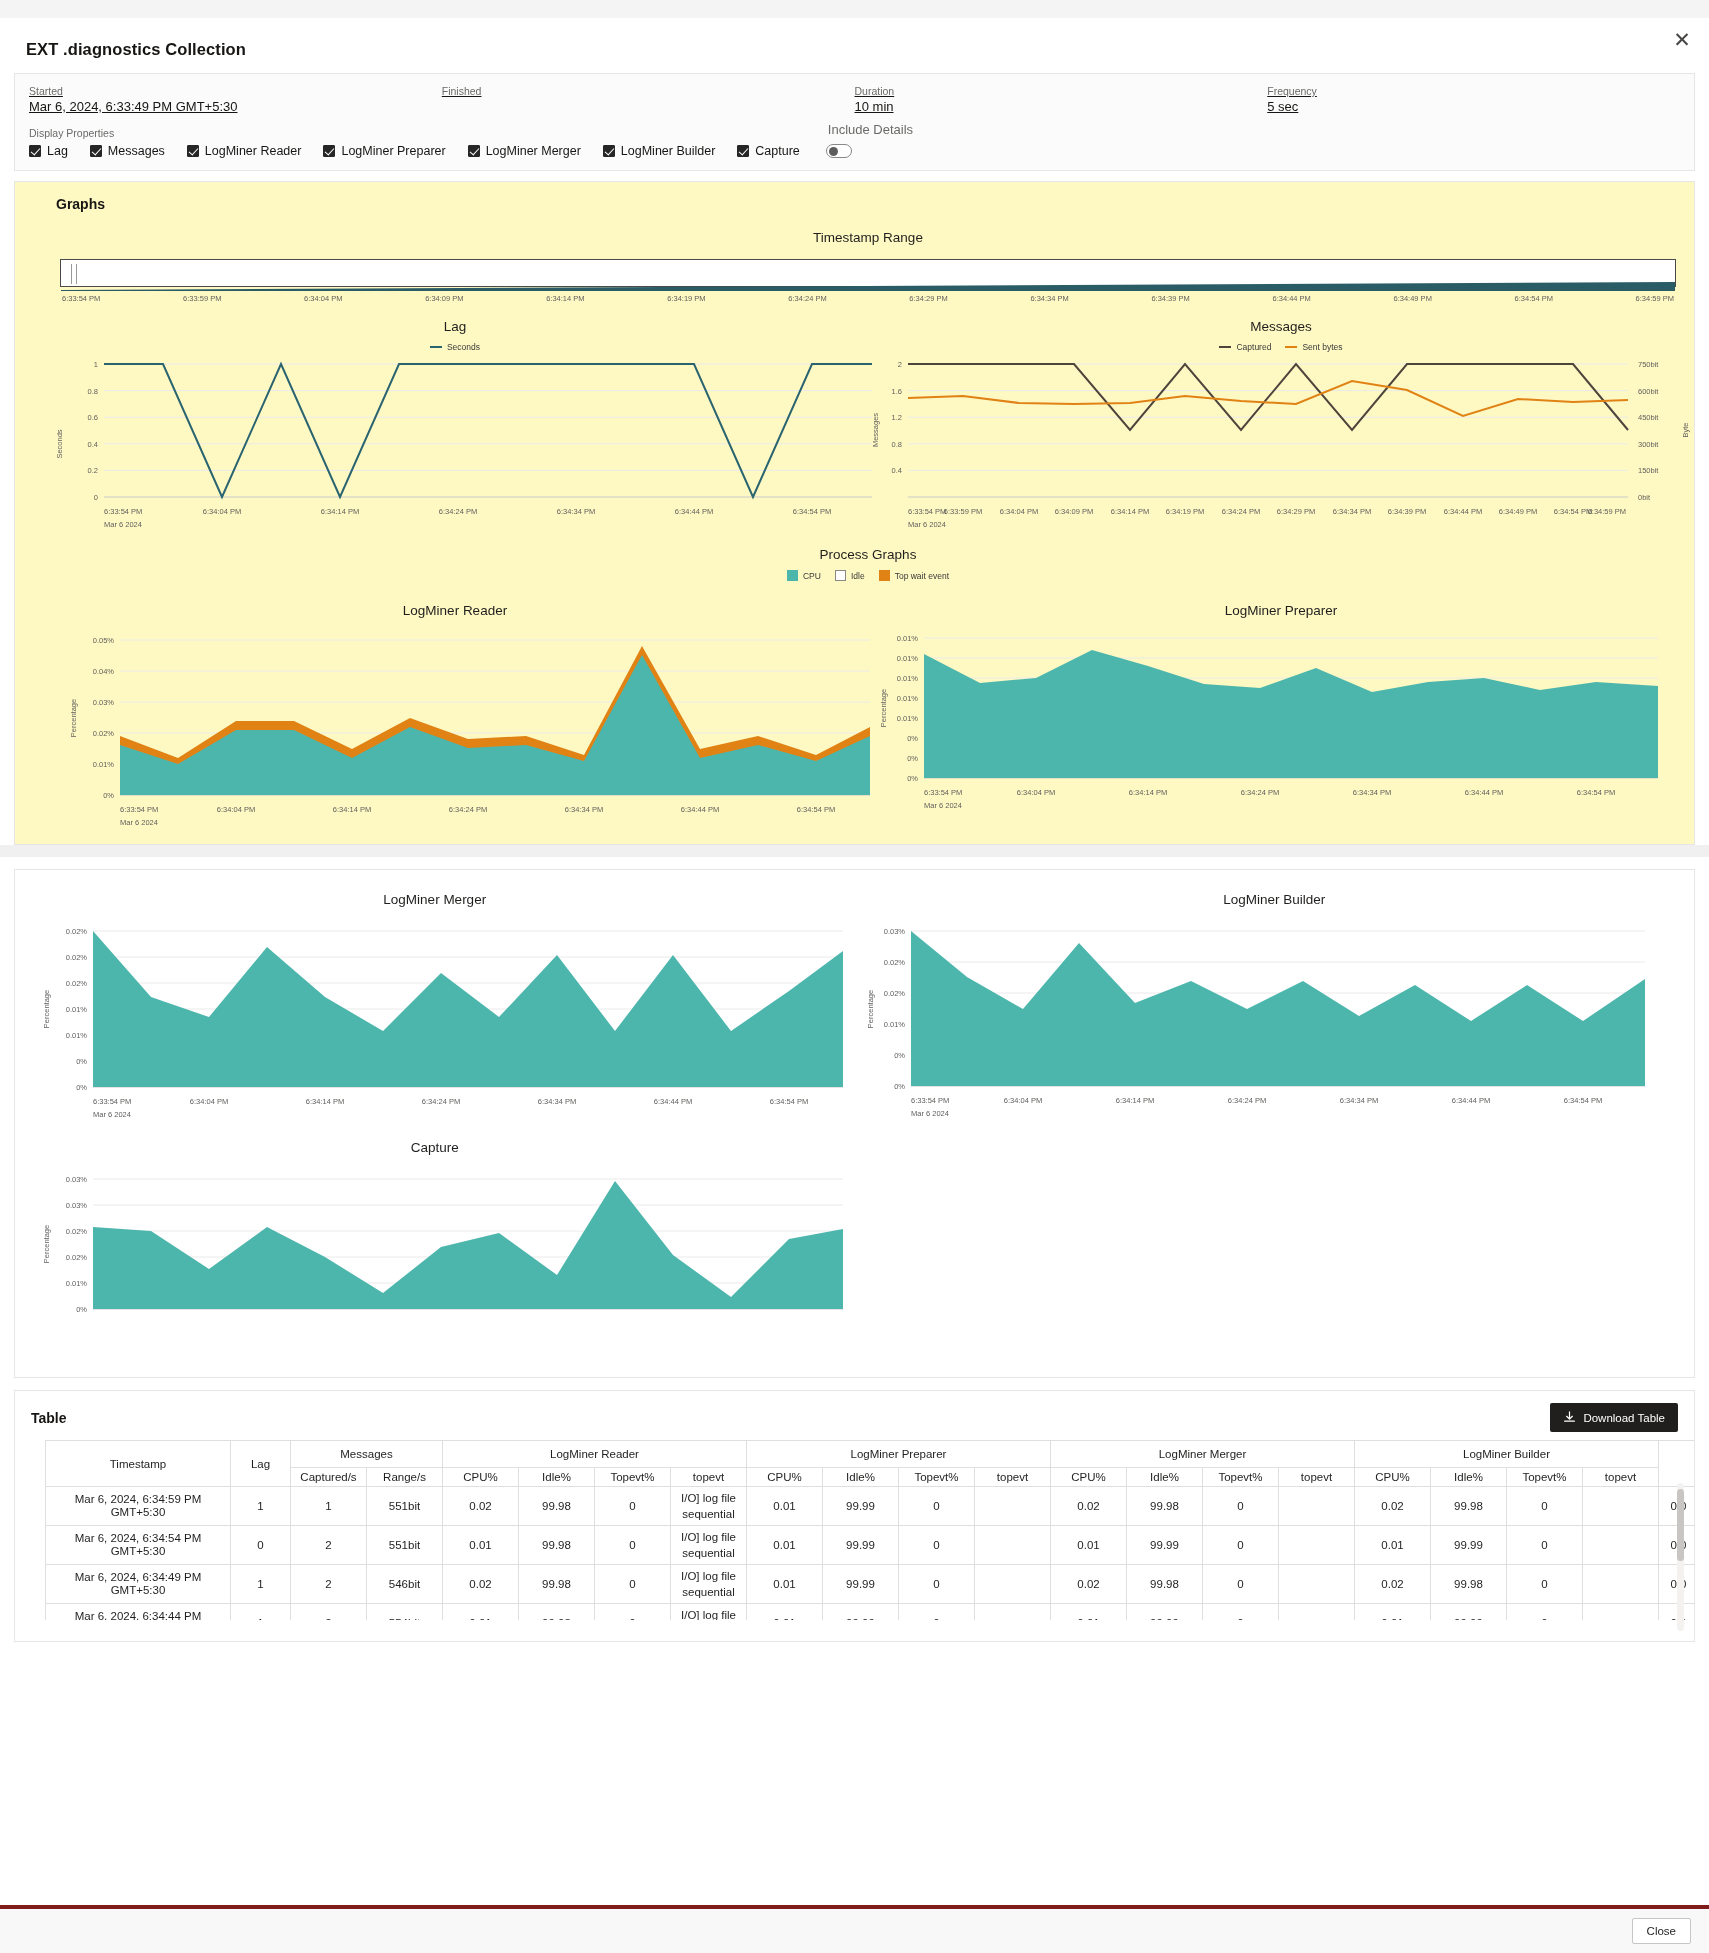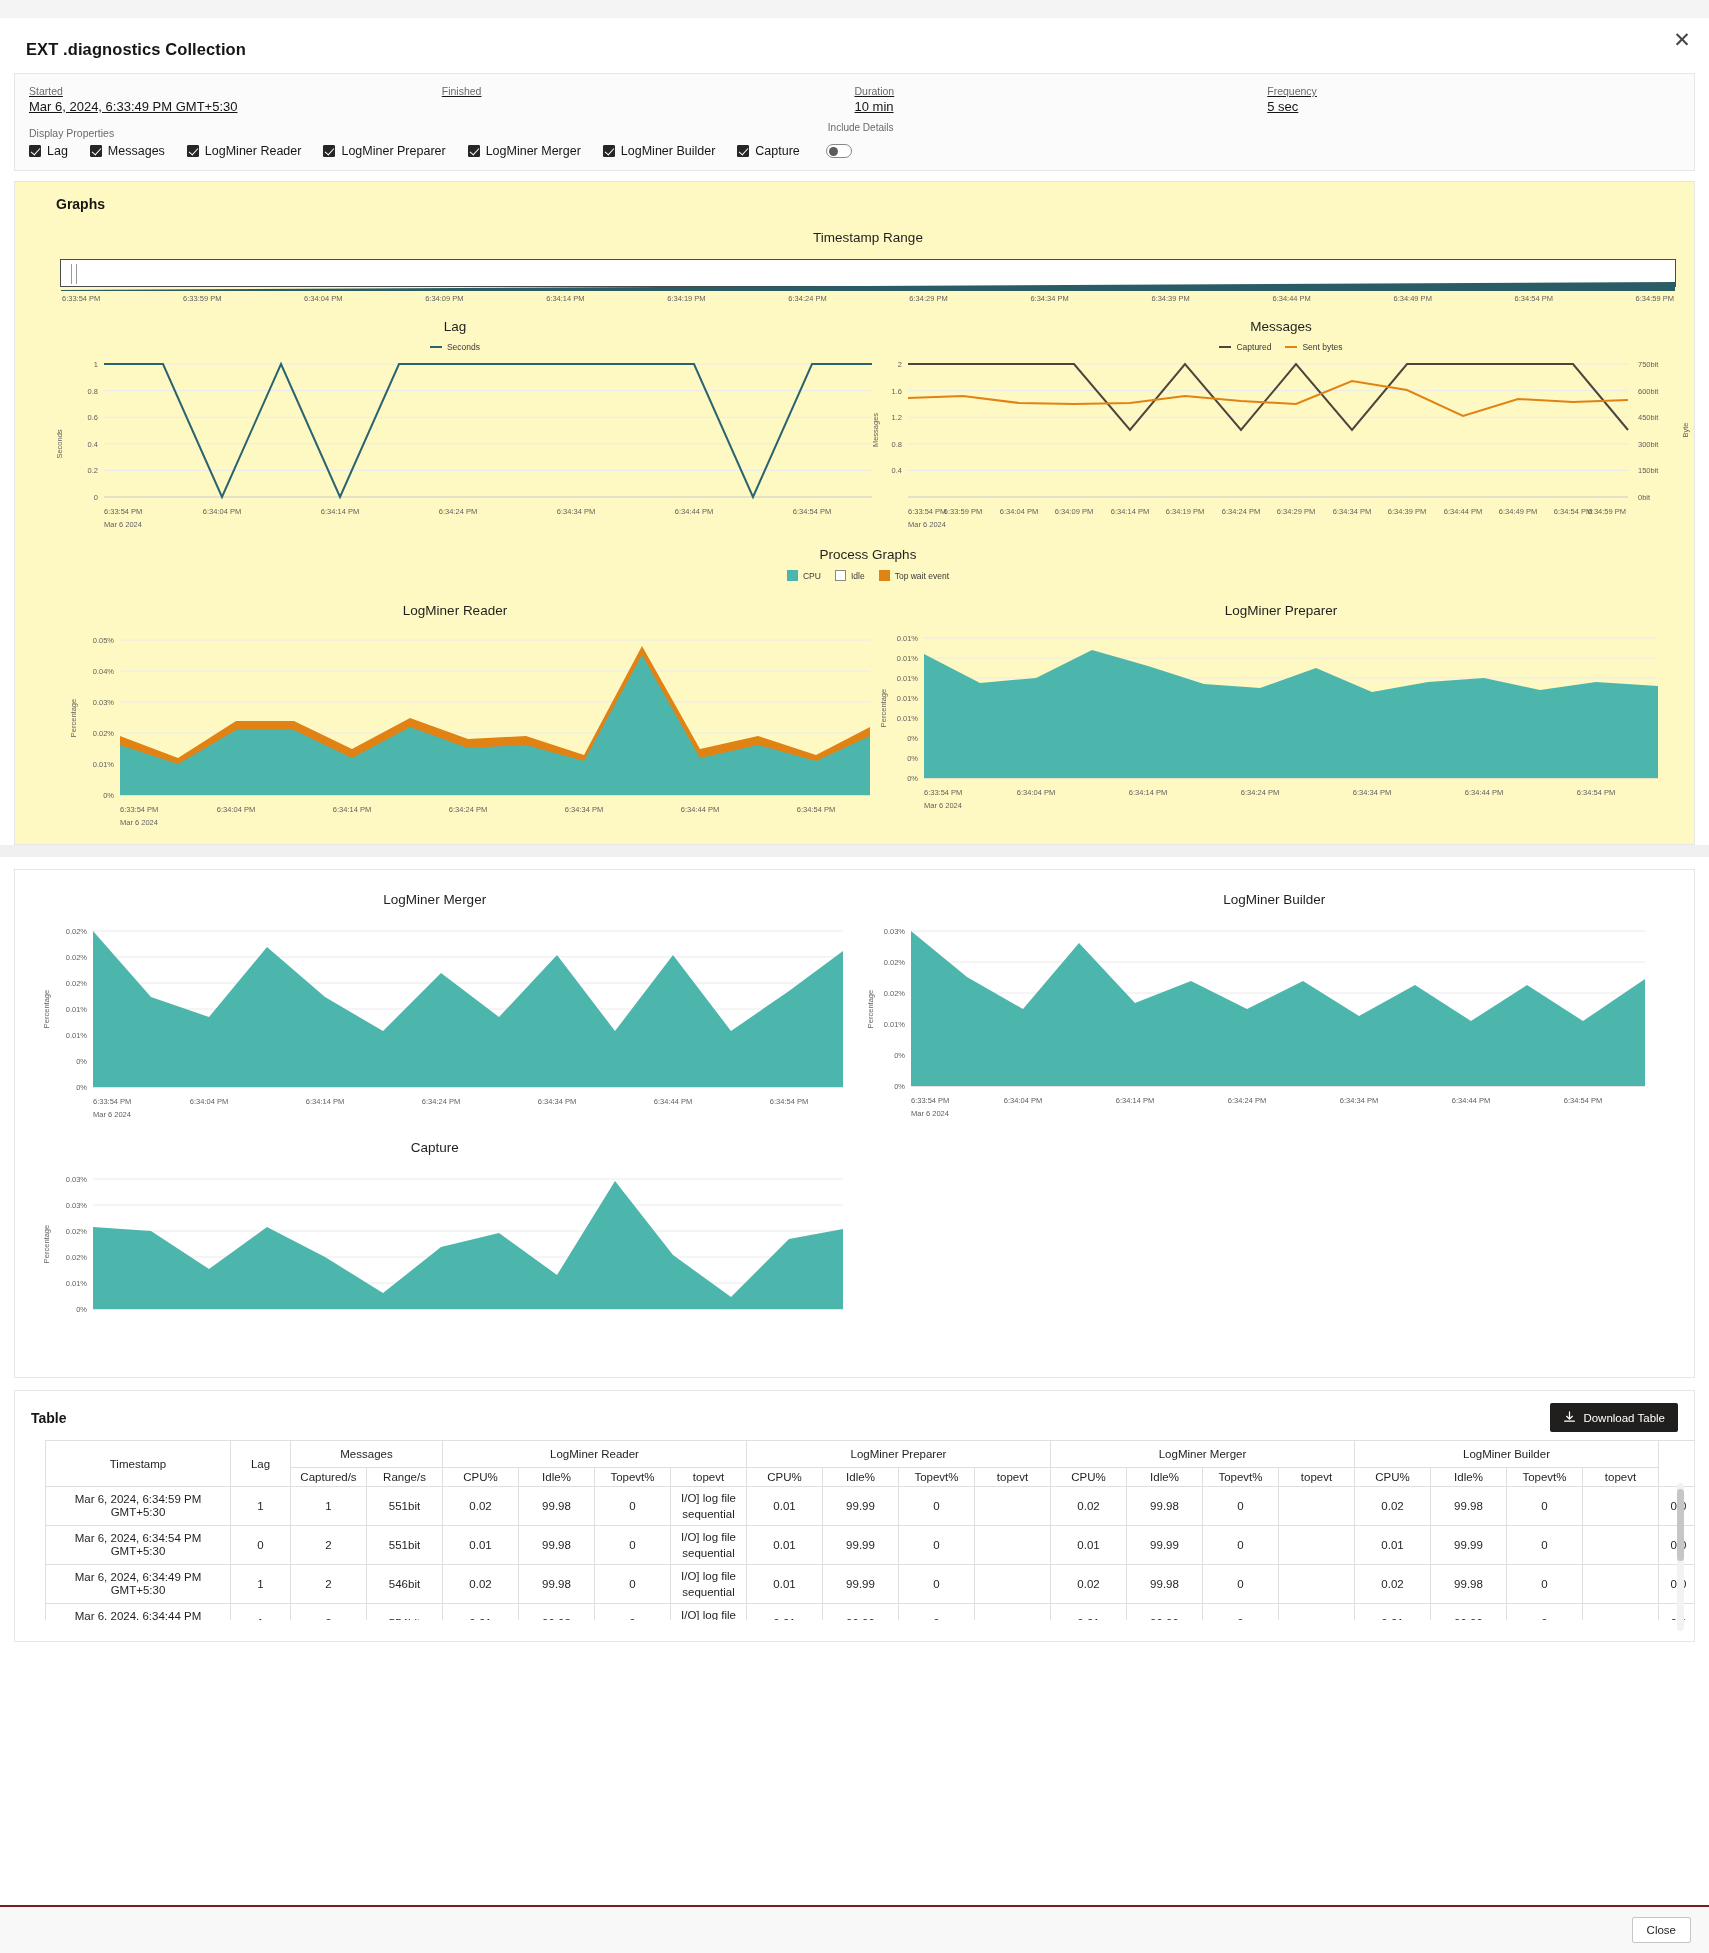--- a/index.html
+++ b/index.html
@@ -42,21 +42,21 @@
   .chk .box {
     width:12px; height:12px; background:#262626; border:1px solid #262626;
     border-radius:1px; position:relative; margin-right:6px;
   }
   .chk .box::after {
     content:""; position:absolute; left:3px; top:0px; width:4px; height:8px;
     border:solid #fff; border-width:0 1.6px 1.6px 0; transform:rotate(42deg);
   }
   .chk span.lbl { font-size:12.5px; color:#161513; }
   .incl-wrap { position:relative; margin-left:4px; }
-  .incl-label { position:absolute; top:-22px; left:2px; font-size:10px; color:#6b6a68; white-space:nowrap; }
+  .incl-label { position:absolute; top:-22px; left:2px; font-size:13px; color:#6b6a68; white-space:nowrap; }
   .toggle {
     width:26px; height:14px; border-radius:8px; background:#fff;
     border:1px solid #8a8886; position:relative; cursor:pointer;
   }
   .toggle::after {
     content:""; position:absolute; left:2px; top:2px; width:9px; height:9px;
     border-radius:50%; background:#5c5c5c;
   }
 
   
@@ -122,21 +122,21 @@
   td.ts-cell { text-align:left; padding-left:6px; line-height:13px; }
   td.ev-cell { text-align:left; padding-left:4px; line-height:16px; font-size:11px; }
   .tbl-scrollbar {
     position:absolute; right:10px; top:92px; width:7px; height:148px; background:#f3f2f1; border-radius:4px;
   }
   .tbl-scrollbar i { position:absolute; left:0; top:6px; width:7px; height:72px; background:#c8c6c4; border-radius:4px; display:block; }
 
   
   .footer {
     position:absolute; left:0; right:0; bottom:0; height:48px;
-    background:#f8f8f8; border-top:2px solid #7f1d1d;
+    background:#f8f8f8; border-top:4px solid #7f1d1d;
     display:flex; align-items:center; justify-content:flex-end; padding-right:18px;
   }
   .close-btn {
     border:1px solid #c8c6c4; background:#fff; font-size:11.5px; padding:6px 14px;
     border-radius:2px; cursor:pointer; font-family:"Liberation Sans", sans-serif; color:#201f1e;
   }
   .divider-band { height:12px; background:#f0f0f0; margin:0; }
   .topstrip { position:absolute; top:0; left:0; right:0; height:16px; background:#f4f4f4; }
 </style>
 </head>

